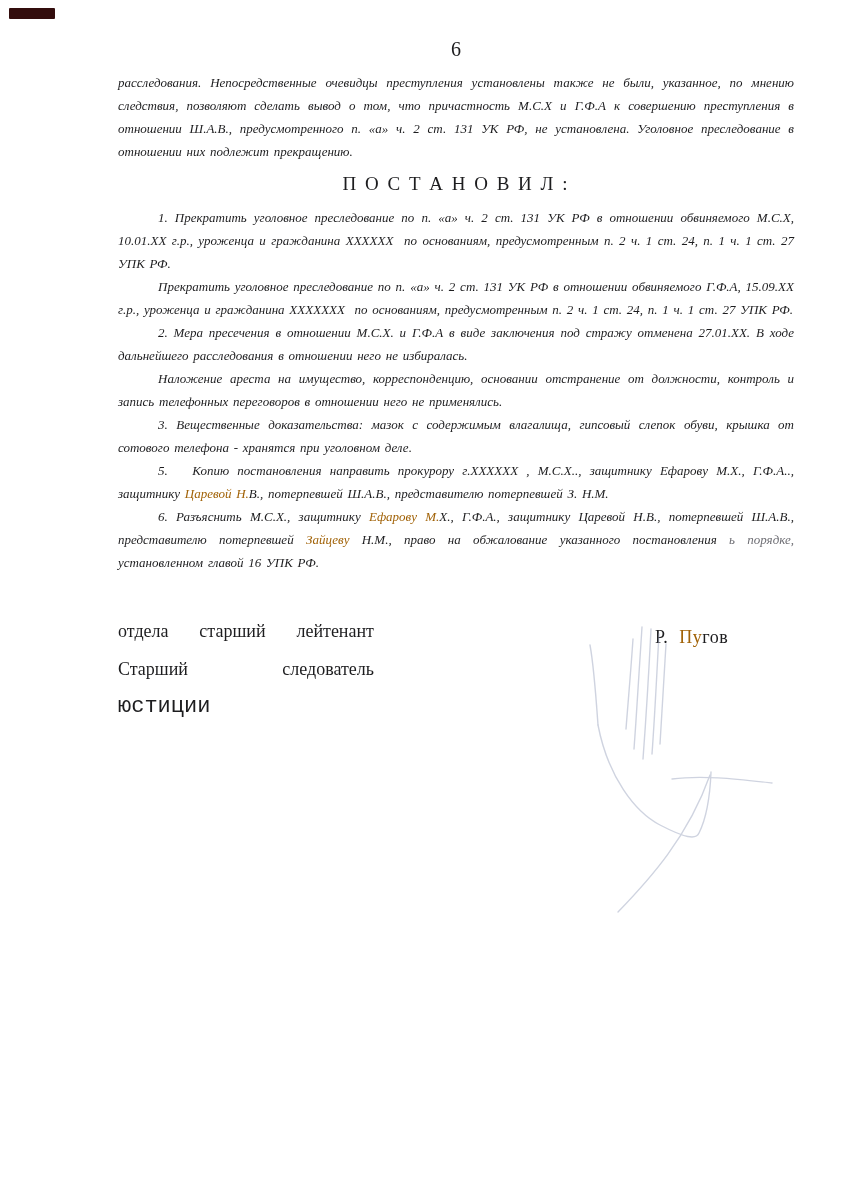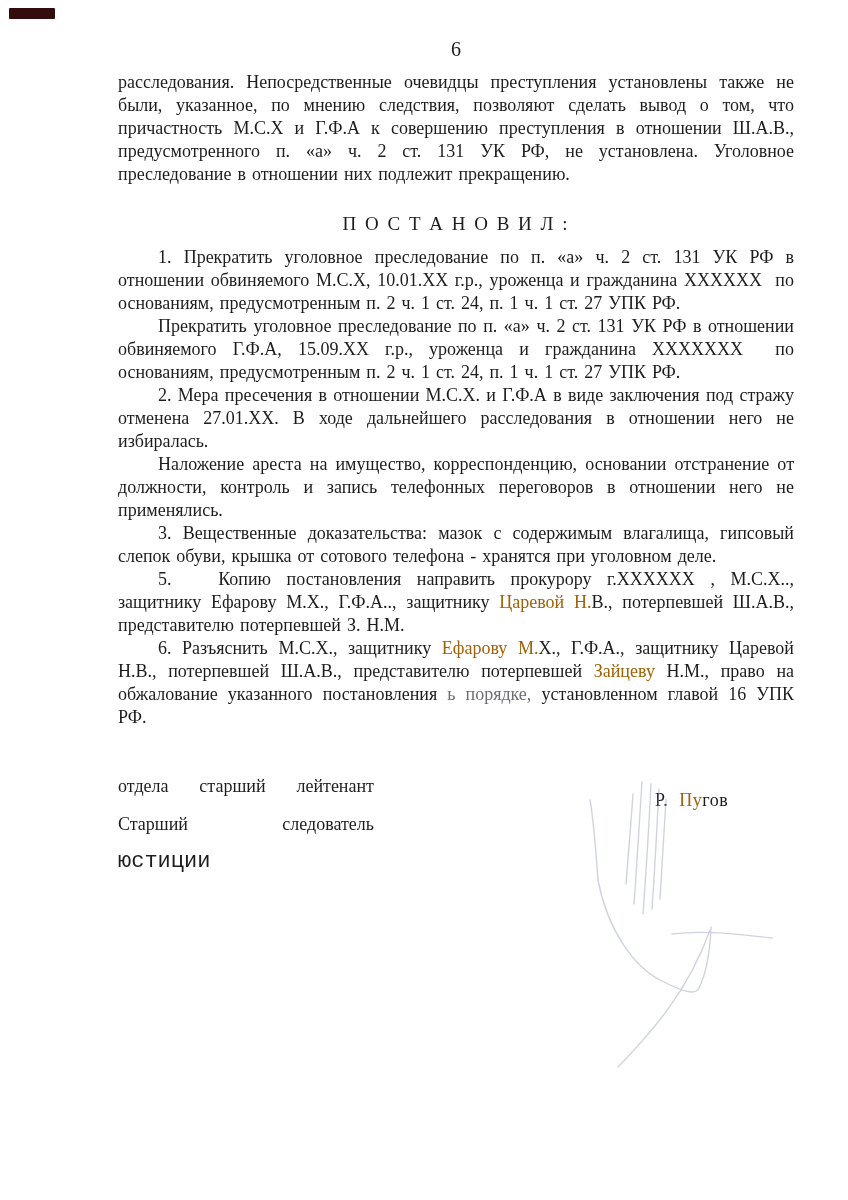--- a/index.html
+++ b/index.html
@@ -16,44 +16,45 @@
     position:absolute;left:9px;top:8px;width:46px;height:11px;
     background:#330d0d;border-radius:1px;
   }
   .content{
     position:absolute;left:118px;top:38px;width:676px;
   }
   .page-number{
     text-align:center;font-size:20px;margin-bottom:10px;
   }
   .para{
-    font-size:18px;line-height:23px;
+    font-size:13px;line-height:23px;
     text-align:justify;
     word-spacing:1.5px;
+    font-style:italic;
   }
   .para.indent{text-indent:40px;}
   .heading{
     text-align:center;font-size:19px;letter-spacing:2px;
-    margin:26px 0 10px 0;line-height:24px;
+    margin:9px 0 10px 0;line-height:24px;
   }
   .faded{color:#a16207;}
   .dim{color:#6e6e74;}
   .sig-area{
     position:relative;margin-top:38px;height:300px;
   }
   .sig-title{
     width:256px;font-size:18px;line-height:38px;
     text-align:justify;text-align-last:justify;
   }
   .sig-line-last{
     width:256px;font-size:22px;line-height:38px;text-align:left;font-family:Liberation Mono, monospace;
   }
   .sig-name{
     position:absolute;left:537px;top:15px;font-size:18px;
-    letter-spacing:0.5px;word-spacing:6px;margin-top:8px;
+    letter-spacing:0.5px;word-spacing:6px;
   }
   .sig-svg{
     position:absolute;left:442px;top:-5px;pointer-events:none;
   }
 </style>
 </head>
 <body>
 
 <div class="page">
 

